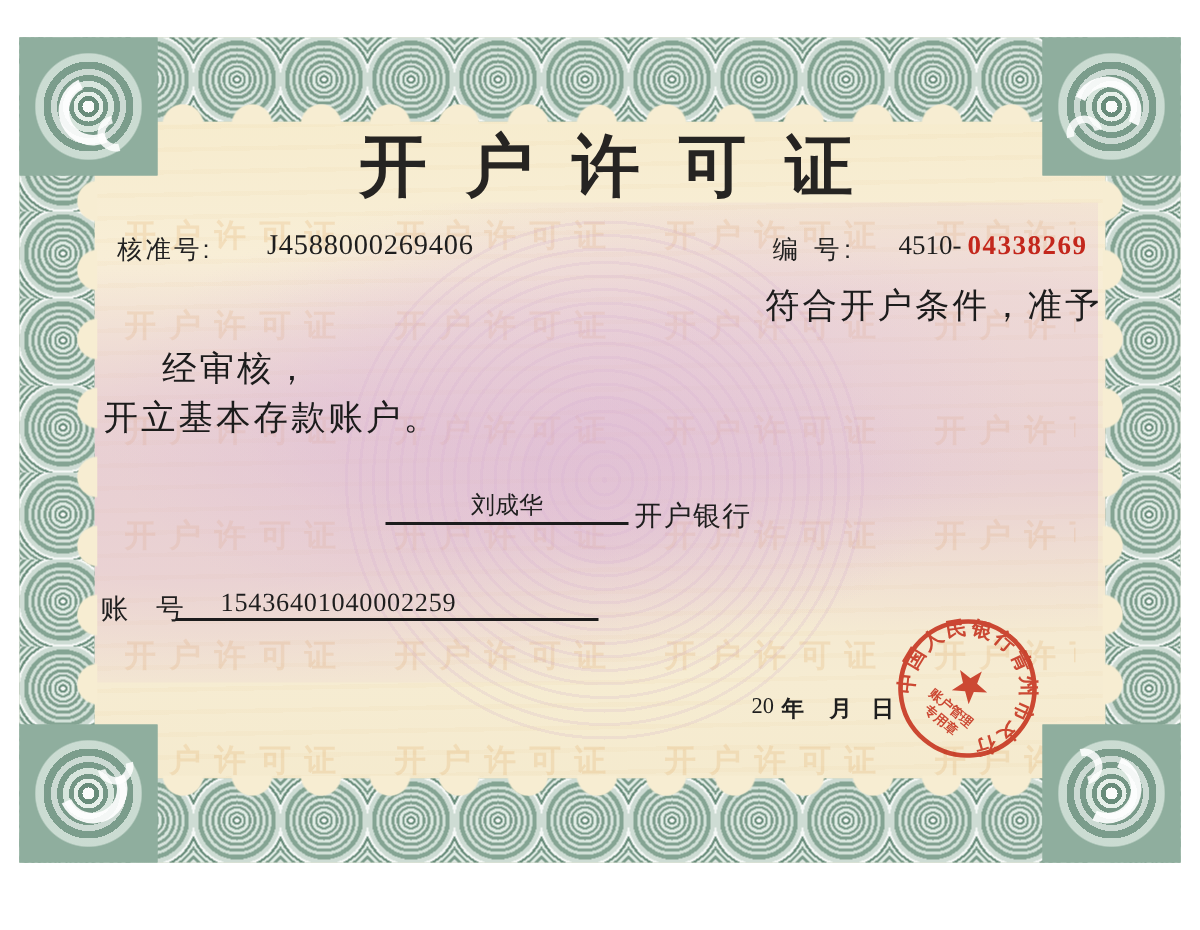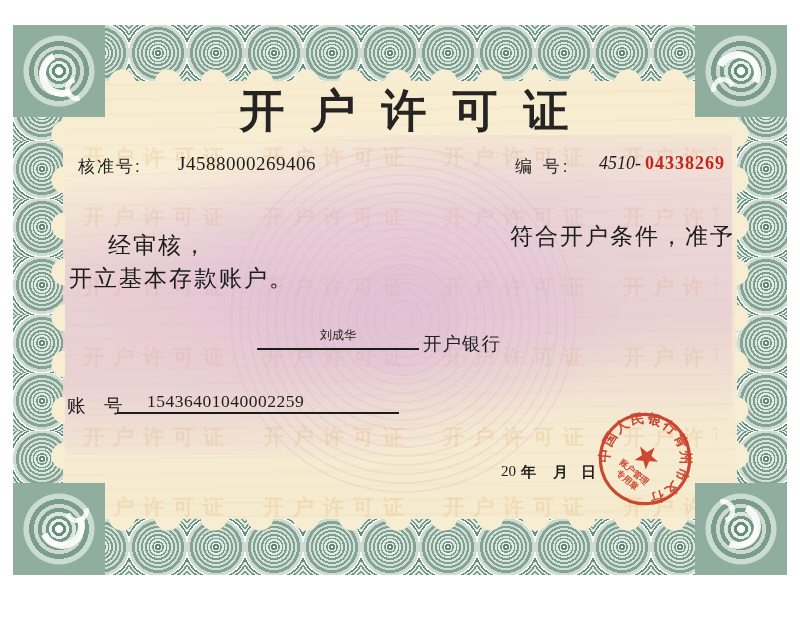--- a/index.html
+++ b/index.html
@@ -138,28 +138,28 @@
     <div class="corner c-br">
         <div class="curl"></div>
         <div class="curl2"></div>
       </div>
 
     <div class="abs title">开户许可证</div>
 
     <div class="abs lbl" style="left:65px; top:130px; letter-spacing:2px;text-align:center;">核准号:</div>
     <div class="abs serif" style="left:137px; top:128px; font-size:19px; letter-spacing:.5px;margin-left:28px;">J4588000269406</div>
     <div class="abs lbl" style="left:502px; top:130px; letter-spacing:3px;">编 号:</div>
-    <div class="abs serif" style="left:586px; top:128px; font-size:18px;font-style:italic;">4510-</div>
+    <div class="abs serif" style="left:586px; top:128px; font-size:18px;">4510-</div>
     <div class="abs serif red" style="left:632px; top:128px; font-size:18px; color:#c3271c; letter-spacing:1px;">04338269</div>
 
     <div class="abs big" style="left:95px; top:180px;margin-top:25px;">经审核，</div>
-    <div class="abs big" style="left:497px; top:196px;">符合开户条件，准予</div>
+    <div class="abs big" style="left:497px; top:163px;">符合开户条件，准予</div>
     <div class="abs big" style="left:56px; top:238px;">开立基本存款账户。</div>
 
-    <div class="abs fill-line serif" style="left:244px; top:302px; width:162px; height:23px; font-size:12px;">刘成华</div>
+    <div class="abs fill-line serif" style="left:244px; top:302px; width:162px; height:23px; font-size:16px;">刘成华</div>
     <div class="abs" style="left:410px; top:306px; font-size:18.5px; letter-spacing:1px;">开户银行</div>
 
     <div class="abs" style="left:54px; top:368px; font-size:18.5px;">账　号</div>
     <div class="abs serif" style="left:104px; top:366px; width:282px; height:23px; font-size:17.5px; border-bottom:2px solid #1c1c1c; padding-left:30px; letter-spacing:.5px;">15436401040002259</div>
 
     <div class="abs serif" style="left:488px; top:438px; font-size:15px;">20</div>
     <div class="abs" style="left:508px; top:438px; font-size:15px; font-weight:bold;">年</div>
     <div class="abs" style="left:540px; top:438px; font-size:15px; font-weight:bold;">月</div>
     <div class="abs" style="left:568px; top:438px; font-size:15px; font-weight:bold;">日</div>
 

